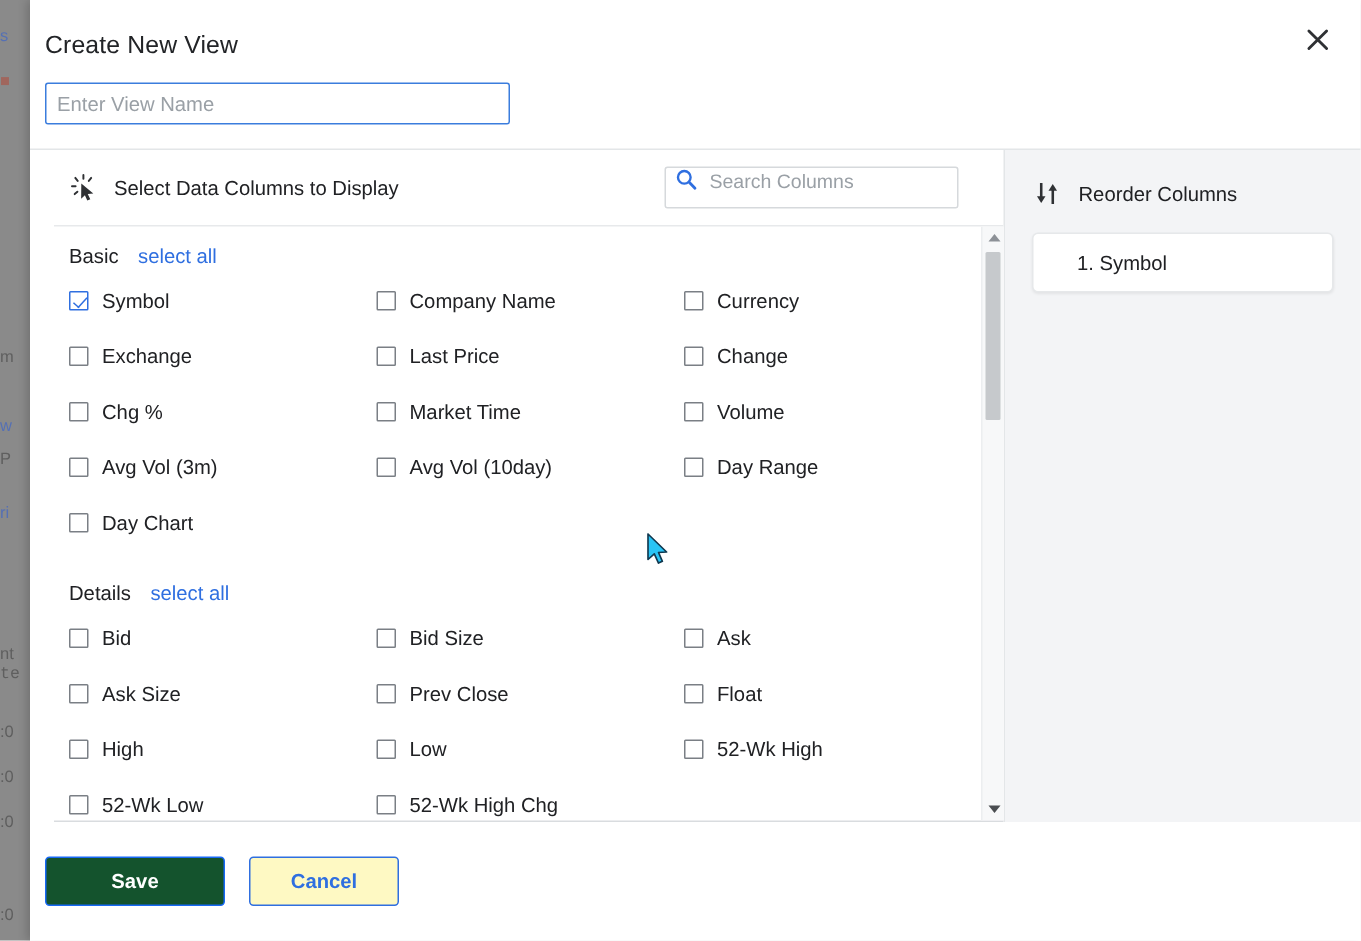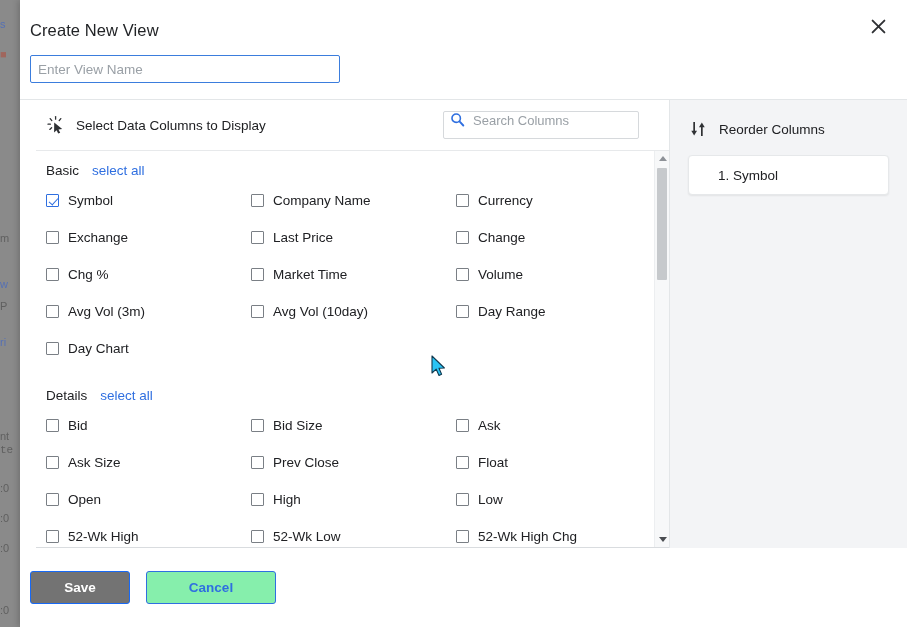--- a/index.html
+++ b/index.html
@@ -242,26 +242,26 @@
     background: #fff;
   }
   .btn {
     height: 33px; border-radius: 3px;
     font-size: 13.5px; font-weight: bold;
     font-family: "Liberation Sans", sans-serif;
     cursor: pointer;
     display: inline-flex; align-items: center; justify-content: center;
   }
   .btn-save {
+    width: 120px;
+    background: #14532d; color: #ffffff; border: 1px solid #1769f5;
+  }
+  .btn-cancel {
     width: 100px;
-    background: #737373; color: #ffffff; border: 1px solid #1769f5;
-  }
-  .btn-cancel {
-    width: 130px;
-    background: #86efac; color: #2f6fe0; border: 1px solid #2f6fe0;
+    background: #fef9c3; color: #2f6fe0; border: 1px solid #2f6fe0;
   }
 
   
   #cursor {
     position: absolute; left: 431px; top: 355px;
     width: 16px; height: 24px;
     pointer-events: none;
   }
 </style>
 </head>
@@ -408,24 +408,20 @@
                 <span class="cb"></span>
                 <span class="cb-label">Ask Size</span>
               </label>
               <label class="cb-item">
                 <span class="cb"></span>
                 <span class="cb-label">Prev Close</span>
               </label>
               <label class="cb-item">
                 <span class="cb"></span>
                 <span class="cb-label">Float</span>
-              </label>
-              <label class="cb-item">
-                <span class="cb"></span>
-                <span class="cb-label">Open</span>
               </label>
               <label class="cb-item">
                 <span class="cb"></span>
                 <span class="cb-label">High</span>
               </label>
               <label class="cb-item">
                 <span class="cb"></span>
                 <span class="cb-label">Low</span>
               </label>
               <label class="cb-item">

